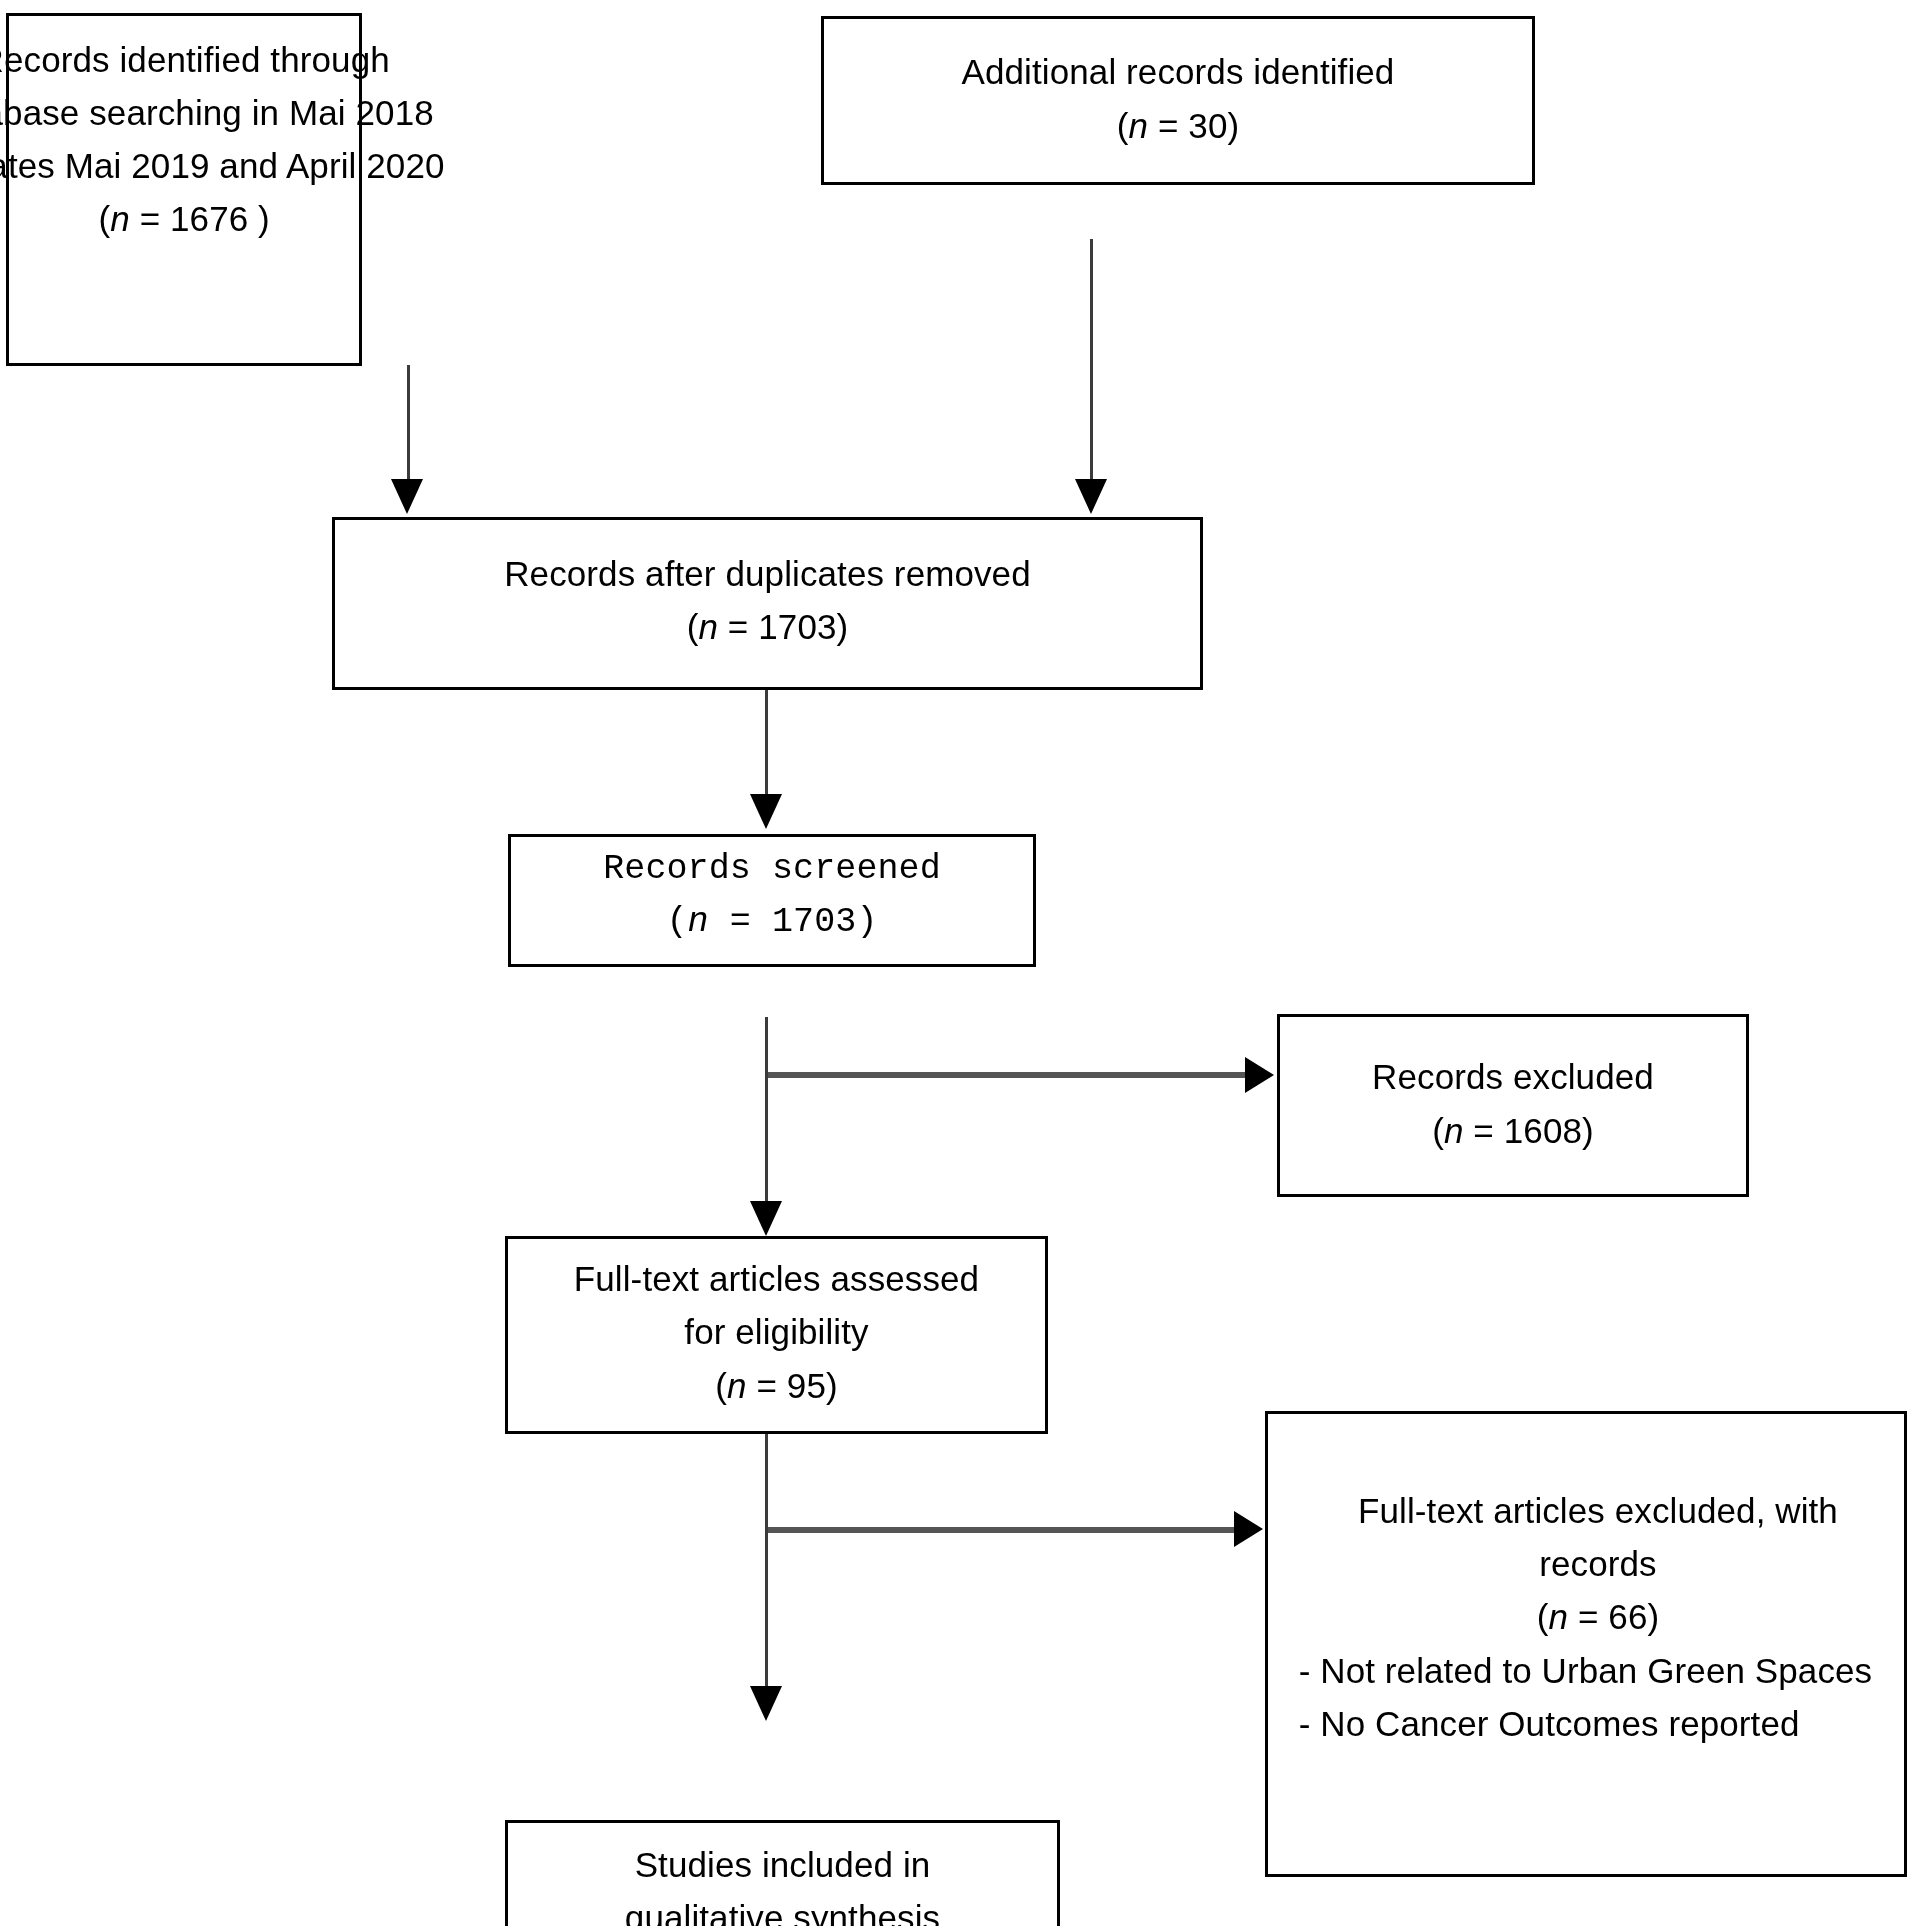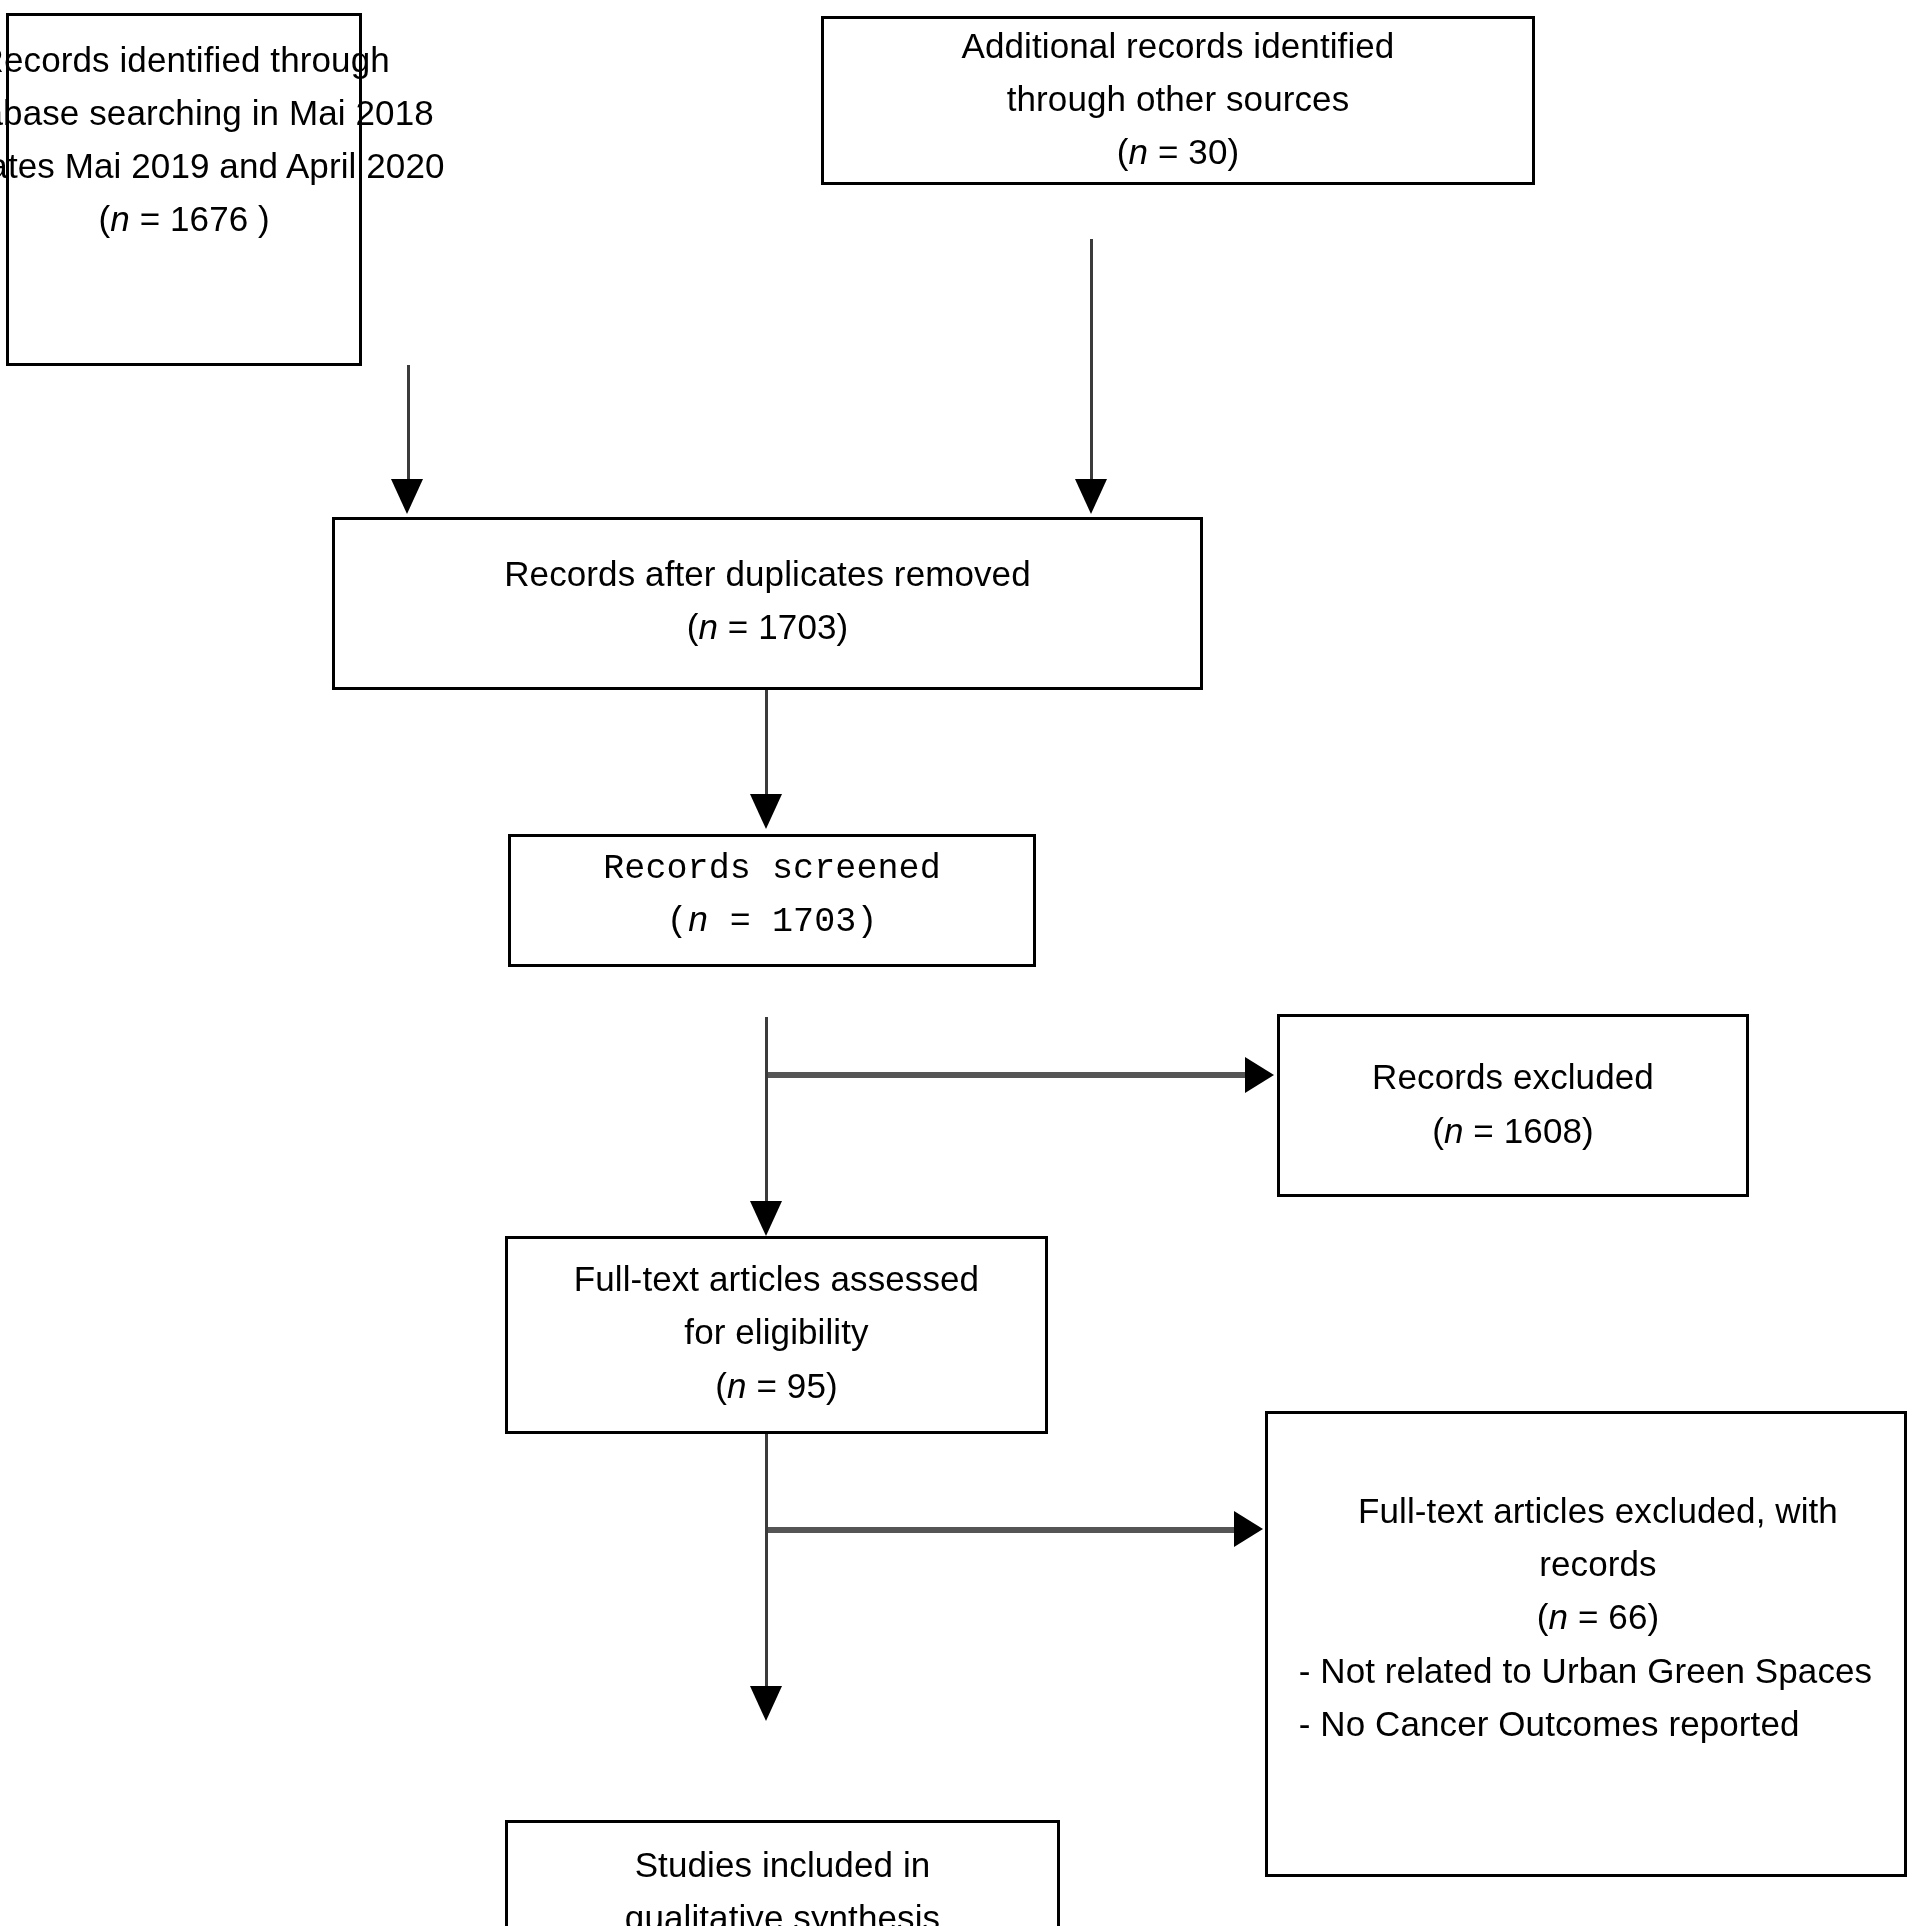--- a/index.html
+++ b/index.html
@@ -101,21 +101,20 @@
       <span class="line">Records identified through</span>
       <span class="line">database searching in Mai 2018</span>
       <span class="line">Updates Mai 2019 and April 2020</span>
       <span class="line"><span>(</span><span class="ital">n</span><span> = </span><span>1676</span><span> )</span></span>
     </div>
   </div>
 
   <div class="node" id="n-additional">
     <div class="txt">
       <span class="line">Additional records identified</span>
-      <span class="line">through other sources</span>
       <span class="line"><span>(</span><span class="ital">n</span><span> = </span><span>30</span><span>)</span></span>
     </div>
   </div>
 
   <div class="node" id="n-duplicates">
     <div class="txt">
       <span class="line">Records after duplicates removed</span>
       <span class="line"><span>(</span><span class="ital">n</span><span> = </span><span>1703</span><span>)</span></span>
     </div>
   </div>

